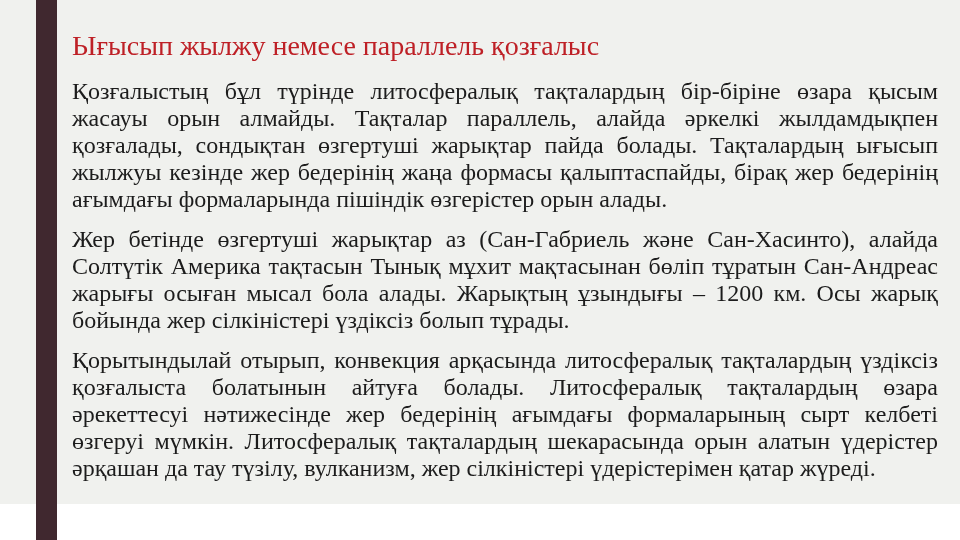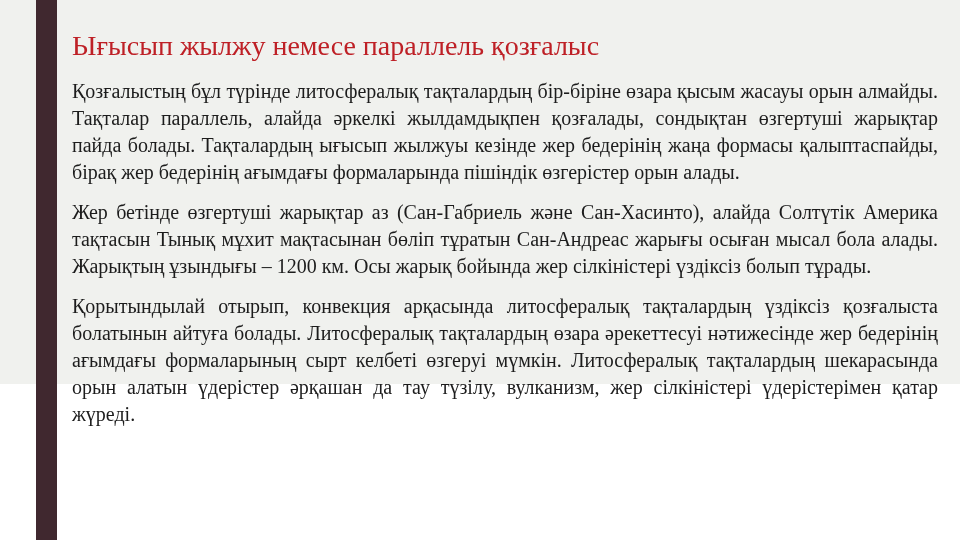--- a/index.html
+++ b/index.html
@@ -9,21 +9,21 @@
   }
   body {
     width: 960px;
     height: 540px;
     overflow: hidden;
     font-family: "Liberation Serif", serif;
   }
   .slide {
     position: relative;
     width: 960px;
-    height: 384px;
+    height: 504px;
     background: var(--background, #f0f1ee);
   }
   .accent-bar {
     position: absolute;
     left: 36px;
     top: 0;
     width: 21px;
     height: 540px;
     background: var(--accent-bar, #40282f);
   }
@@ -36,21 +36,21 @@
   .title {
     color: var(--title-text, #be2026);
     font-size: 28px;
     font-weight: normal;
     line-height: 1.25;
     margin: 0 0 15px 0;
     text-align: left;
   }
   .para {
     color: var(--body-text, #1c1c1c);
-    font-size: 20px;
+    font-size: 24px;
     line-height: 27px;
     text-align: justify;
     text-align-last: left;
     hyphens: none;
     margin: 0 0 13px 0;
   }
 </style>
 </head>
 <body>
 

